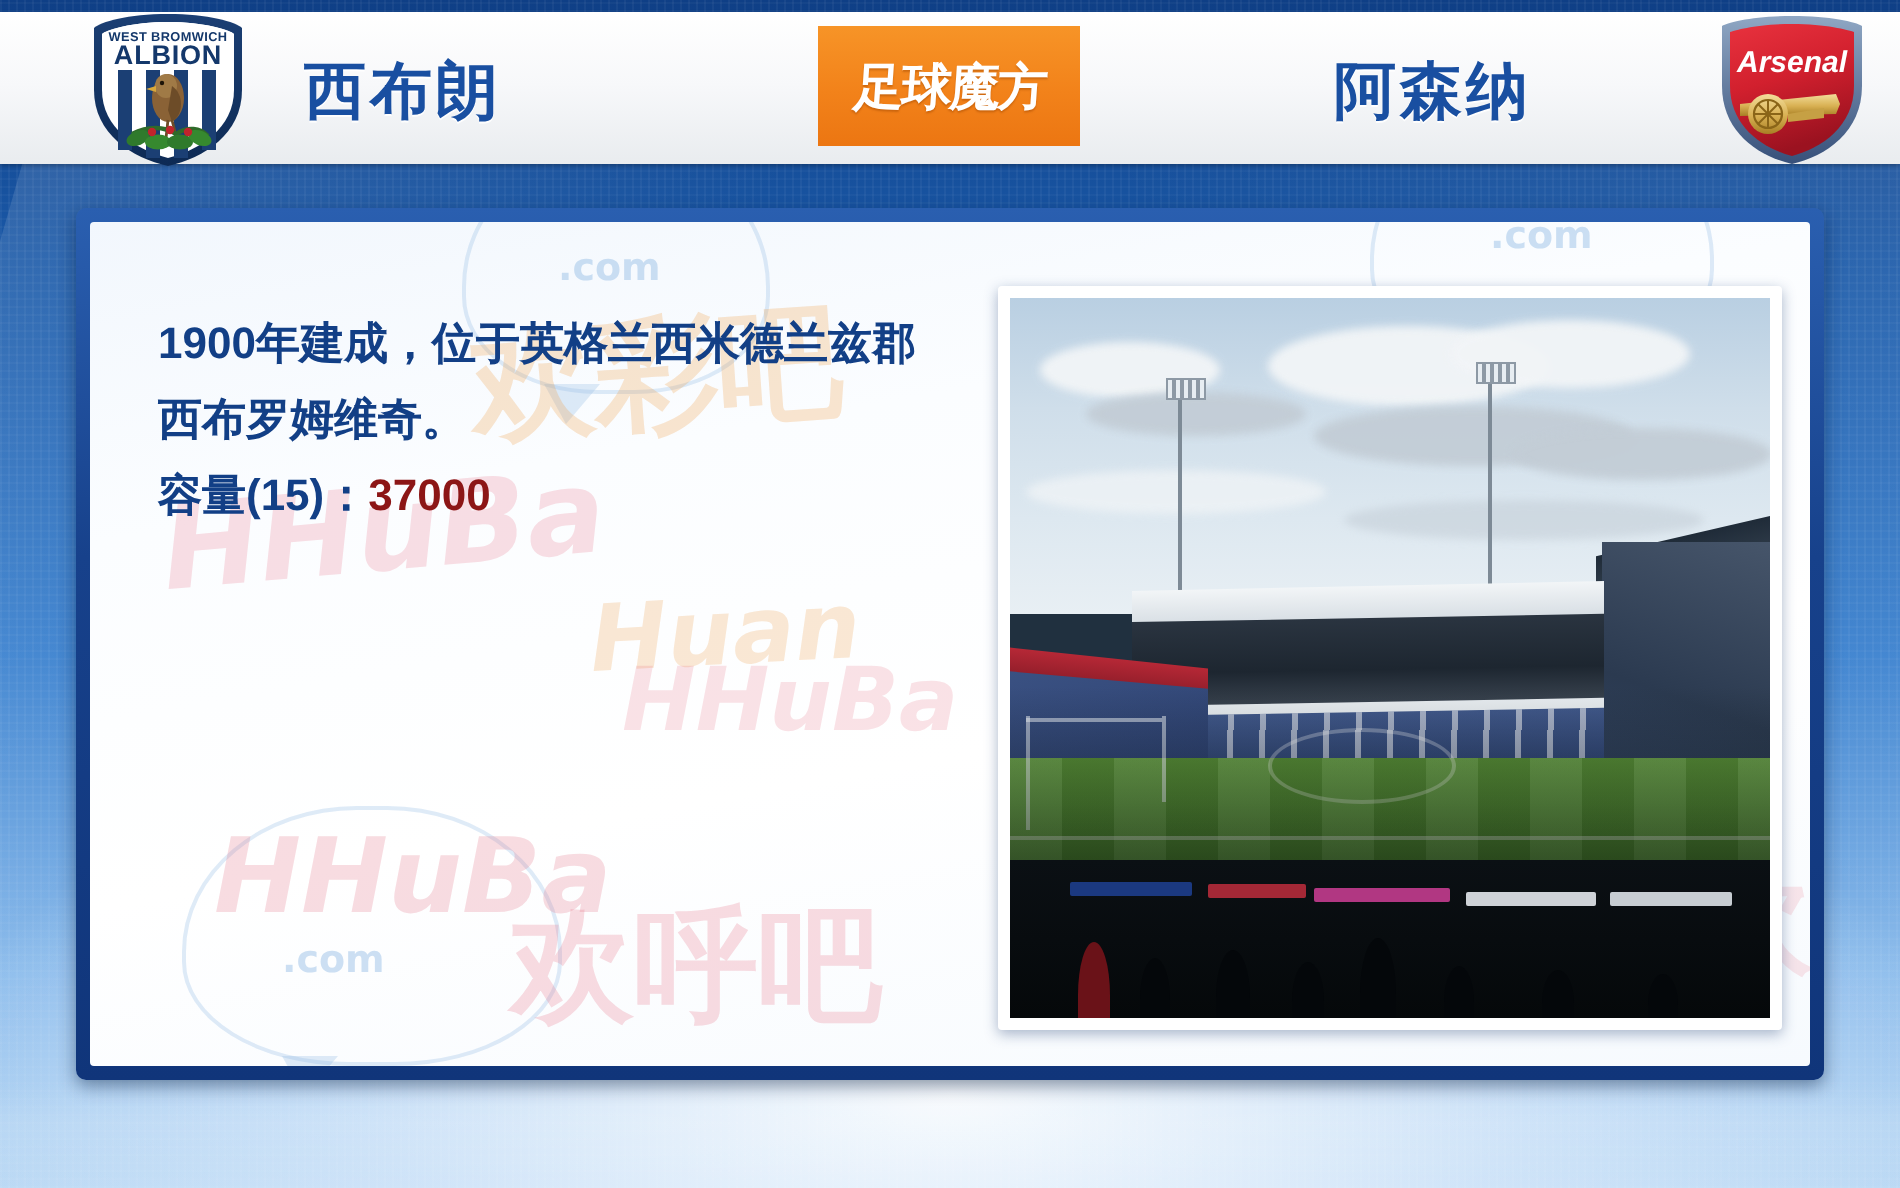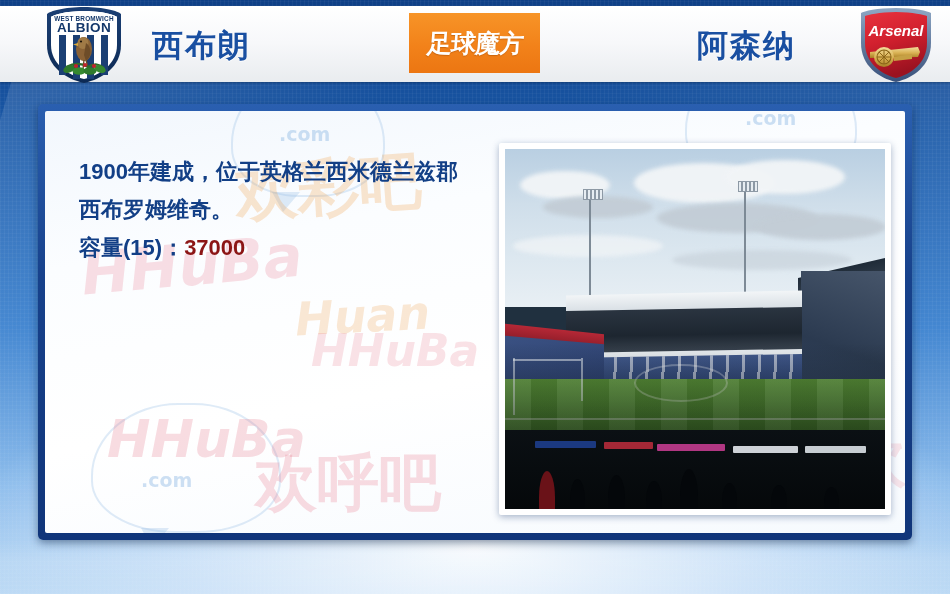--- a/index.html
+++ b/index.html
@@ -48,21 +48,21 @@
   .crest-left{left:42px;}
   .crest-right{left:854px;}
 
   .team-name{
     position:absolute;top:26px;height:40px;line-height:40px;
     font-size:31px;font-weight:bold;color:#194fa1;letter-spacing:2px;
     text-shadow:0 1px 0 rgba(255,255,255,.9);
     white-space:nowrap;
   }
   .team-left{left:152px;text-align:right;}
-  .team-right{left:697px;text-align:center;}
+  .team-right{left:667px;text-align:center;}
 
   .logo-box{
     position:absolute;left:409px;top:13px;width:131px;height:60px;
     background:linear-gradient(180deg,#f79427 0%,#f2821a 55%,#ec7612 100%);
     display:flex;align-items:center;justify-content:center;
   }
   .logo-text{
     font-size:25px;font-weight:bold;color:#ffffff;letter-spacing:-1px;
     font-family:"DejaVu Sans","Liberation Sans",sans-serif;
     text-shadow:0 1px 1px rgba(160,70,0,.45);

